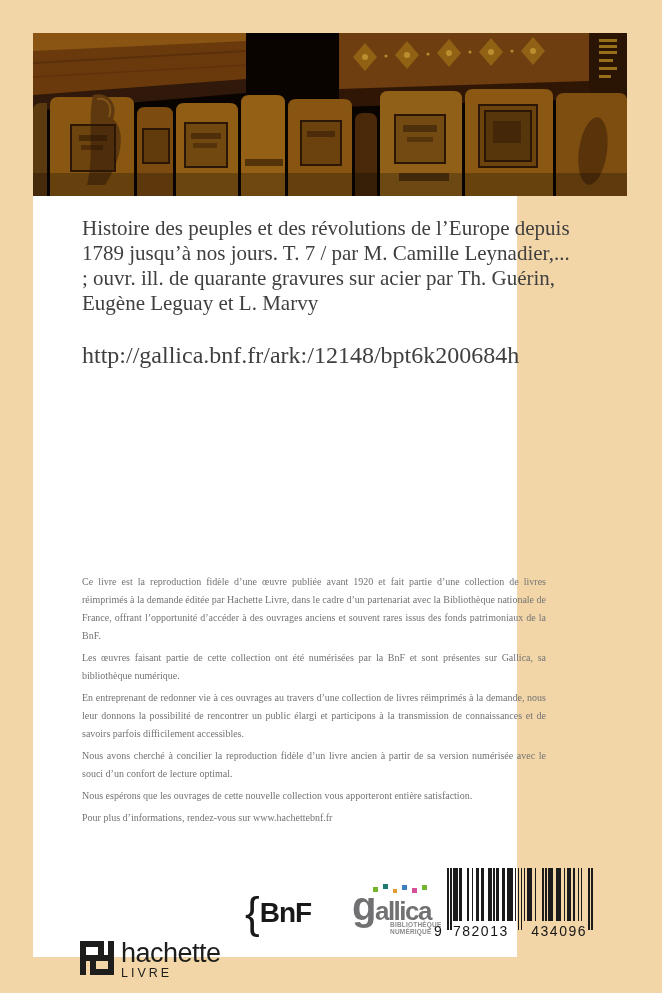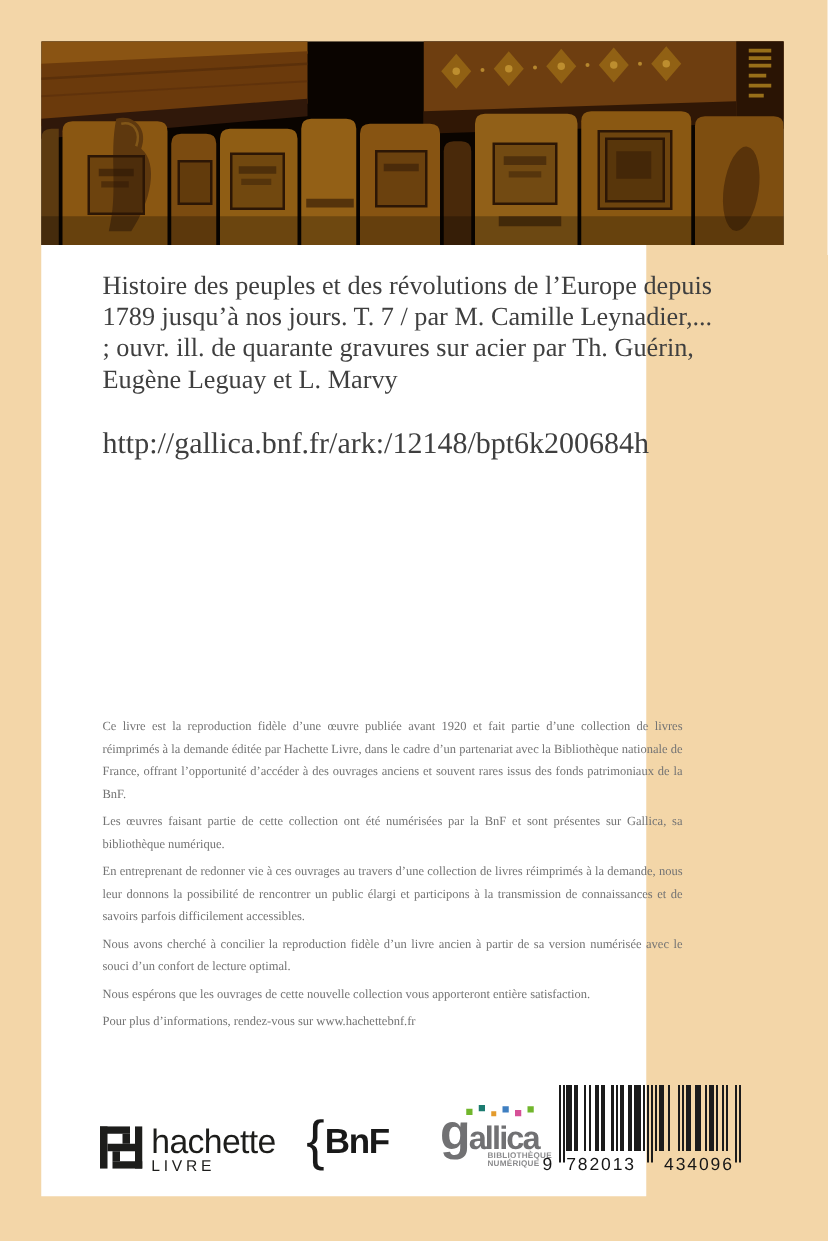--- a/index.html
+++ b/index.html
@@ -22,21 +22,21 @@
   }
   .body{
     position:absolute;left:49px;top:377px;width:464px;
     font-size:10px;line-height:18px;color:#737373;
   }
   .body p{margin:0 0 4px;text-align:justify;}
   .body p:last-child{text-align:left;}
 
   
   .hachette{
-    position:absolute;left:47px;top:705px;display:flex;gap:7px;
+    position:absolute;left:47px;top:745px;display:flex;gap:7px;
     font-family:"Liberation Sans",sans-serif;color:#1d1d1b;
   }
   .h-icon svg{width:34px;height:34px;display:block;}
   .h-name{display:block;font-size:27px;line-height:25px;letter-spacing:-.5px;}
   .h-sub{display:block;font-size:12.5px;line-height:13px;letter-spacing:3px;margin-top:1px;}
 
   .bnf{
     position:absolute;left:212px;top:697px;display:flex;align-items:center;
     font-family:"Liberation Sans",sans-serif;color:#191919;
   }

